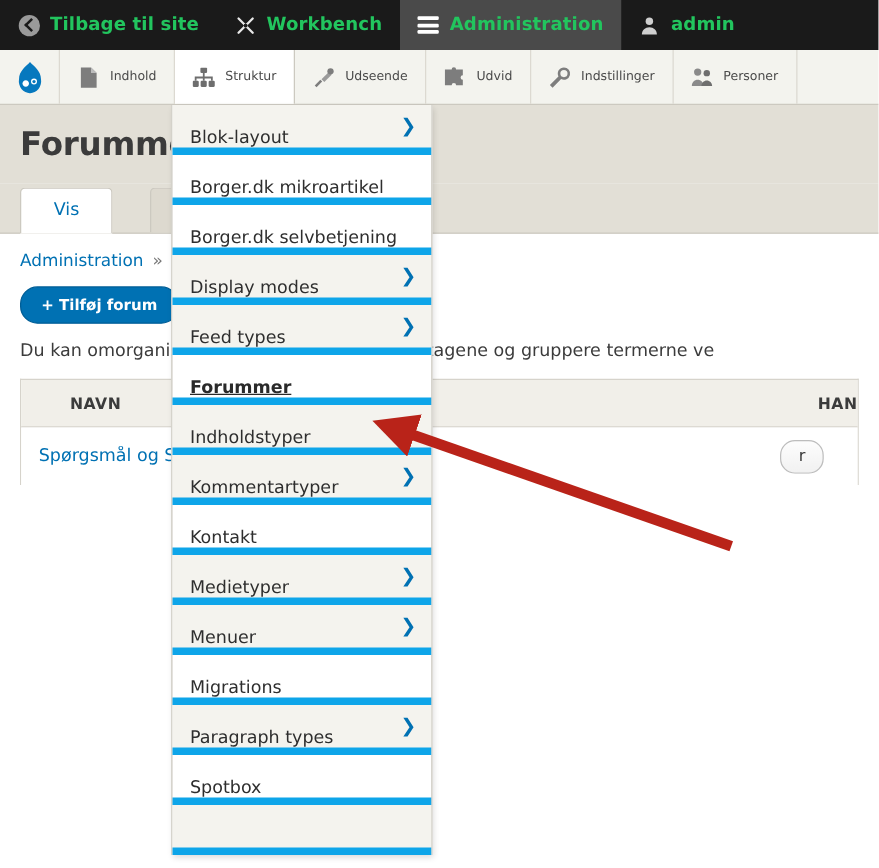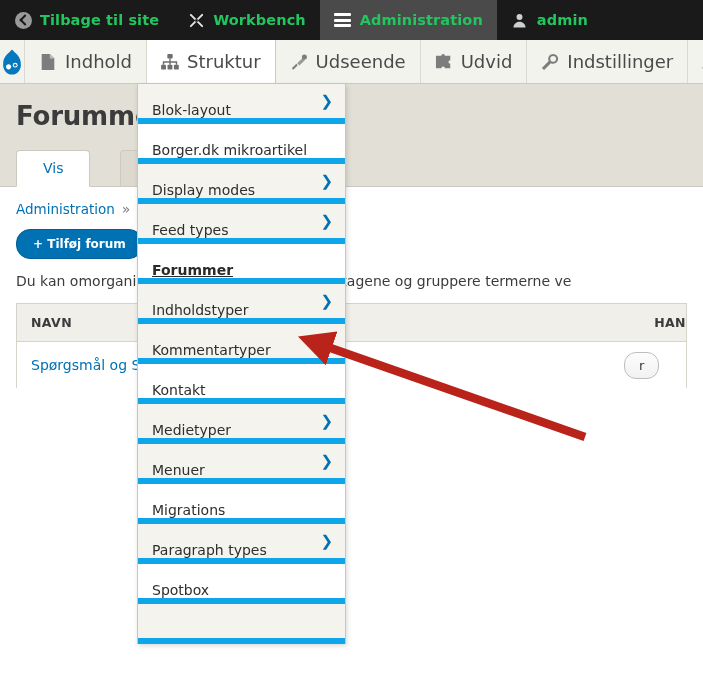--- a/index.html
+++ b/index.html
@@ -41,21 +41,21 @@
     position:absolute; top:40px; left:0; width:703px; height:44px;
     background:#f3f3ee; border-bottom:1px solid #ccc9c0; z-index:55;
     display:flex; align-items:stretch;
   }
   .tray-logo {
     width:48px; display:flex; align-items:center; justify-content:center;
     border-right:1px solid #dcd9d1;
   }
   .tray-item {
     display:flex; align-items:center; gap:8px; padding:0 14px;
-    font-size:18px; color:#4a4a4a; white-space:nowrap;
+    font-size:10px; color:#4a4a4a; white-space:nowrap;
     border-right:1px solid #dcd9d1;
     justify-content:space-between;
   }
   .tray-item.active { background:#ffffff; border-right:1px solid #ccc9c0; }
   .t-ico { width:18px; height:18px; flex:none; display:inline-flex; align-items:center; justify-content:center; }
 
   
   .page { position:absolute; top:84px; left:0; width:703px; height:610px; background:#fff; }
   .page-head {
     height:63px; background:#e2dfd6;
@@ -84,21 +84,21 @@
     display:inline-block; background:#0071b3; color:#fff;
     font-size:12px; font-weight:bold; padding:7px 16px; border-radius:14px;
     border:1px solid #005e96; white-space:nowrap;
   }
 
   .helptext { padding:6px 16px 14px; font-size:14px; color:#3b3b3b; white-space:nowrap; }
 
   .ftable { margin:0 16px; border:1px solid #d6d3cb; border-bottom:none; }
   .ftable-head {
     display:flex; background:#f1efe9; border-bottom:1px solid #d6d3cb;
-    height:38px; align-items:center;
+    height:38px; align-items:center;padding-left:25px;
   }
   .th { font-size:12.5px; font-weight:bold; color:#3b3b3b; letter-spacing:.4px; padding:0 14px; }
   .th.name { flex:1; }
   .th.actions { text-align:right; overflow:hidden; white-space:nowrap; width:62px; padding-right:0; }
   .ftable-row { display:flex; align-items:center; height:46px; background:#fff; }
   .td { padding:0 14px; font-size:14px; }
   .td.name { flex:1; color:#0071b3; white-space:nowrap; overflow:hidden; }
   .td.actions { width:62px; padding:0; overflow:hidden; }
   .rowbtn {
     display:inline-block; border:1px solid #bdbdbd; border-radius:12px;
@@ -292,20 +292,23 @@
   </div>
 
   <div class="dropdown">
     <div class="dd-item alt">
       <span>Blok-layout</span>
       <span class="dd-arrow">❯</span>
     </div>
     <div class="dd-item">
       <span>Borger.dk mikroartikel</span>
     </div>
+    <div class="dd-item">
+      <span>Borger.dk selvbetjening</span>
+    </div>
     <div class="dd-item alt">
       <span>Display modes</span>
       <span class="dd-arrow">❯</span>
     </div>
     <div class="dd-item alt">
       <span>Feed types</span>
       <span class="dd-arrow">❯</span>
     </div>
     <div class="dd-item current">
       <span>Forummer</span>

